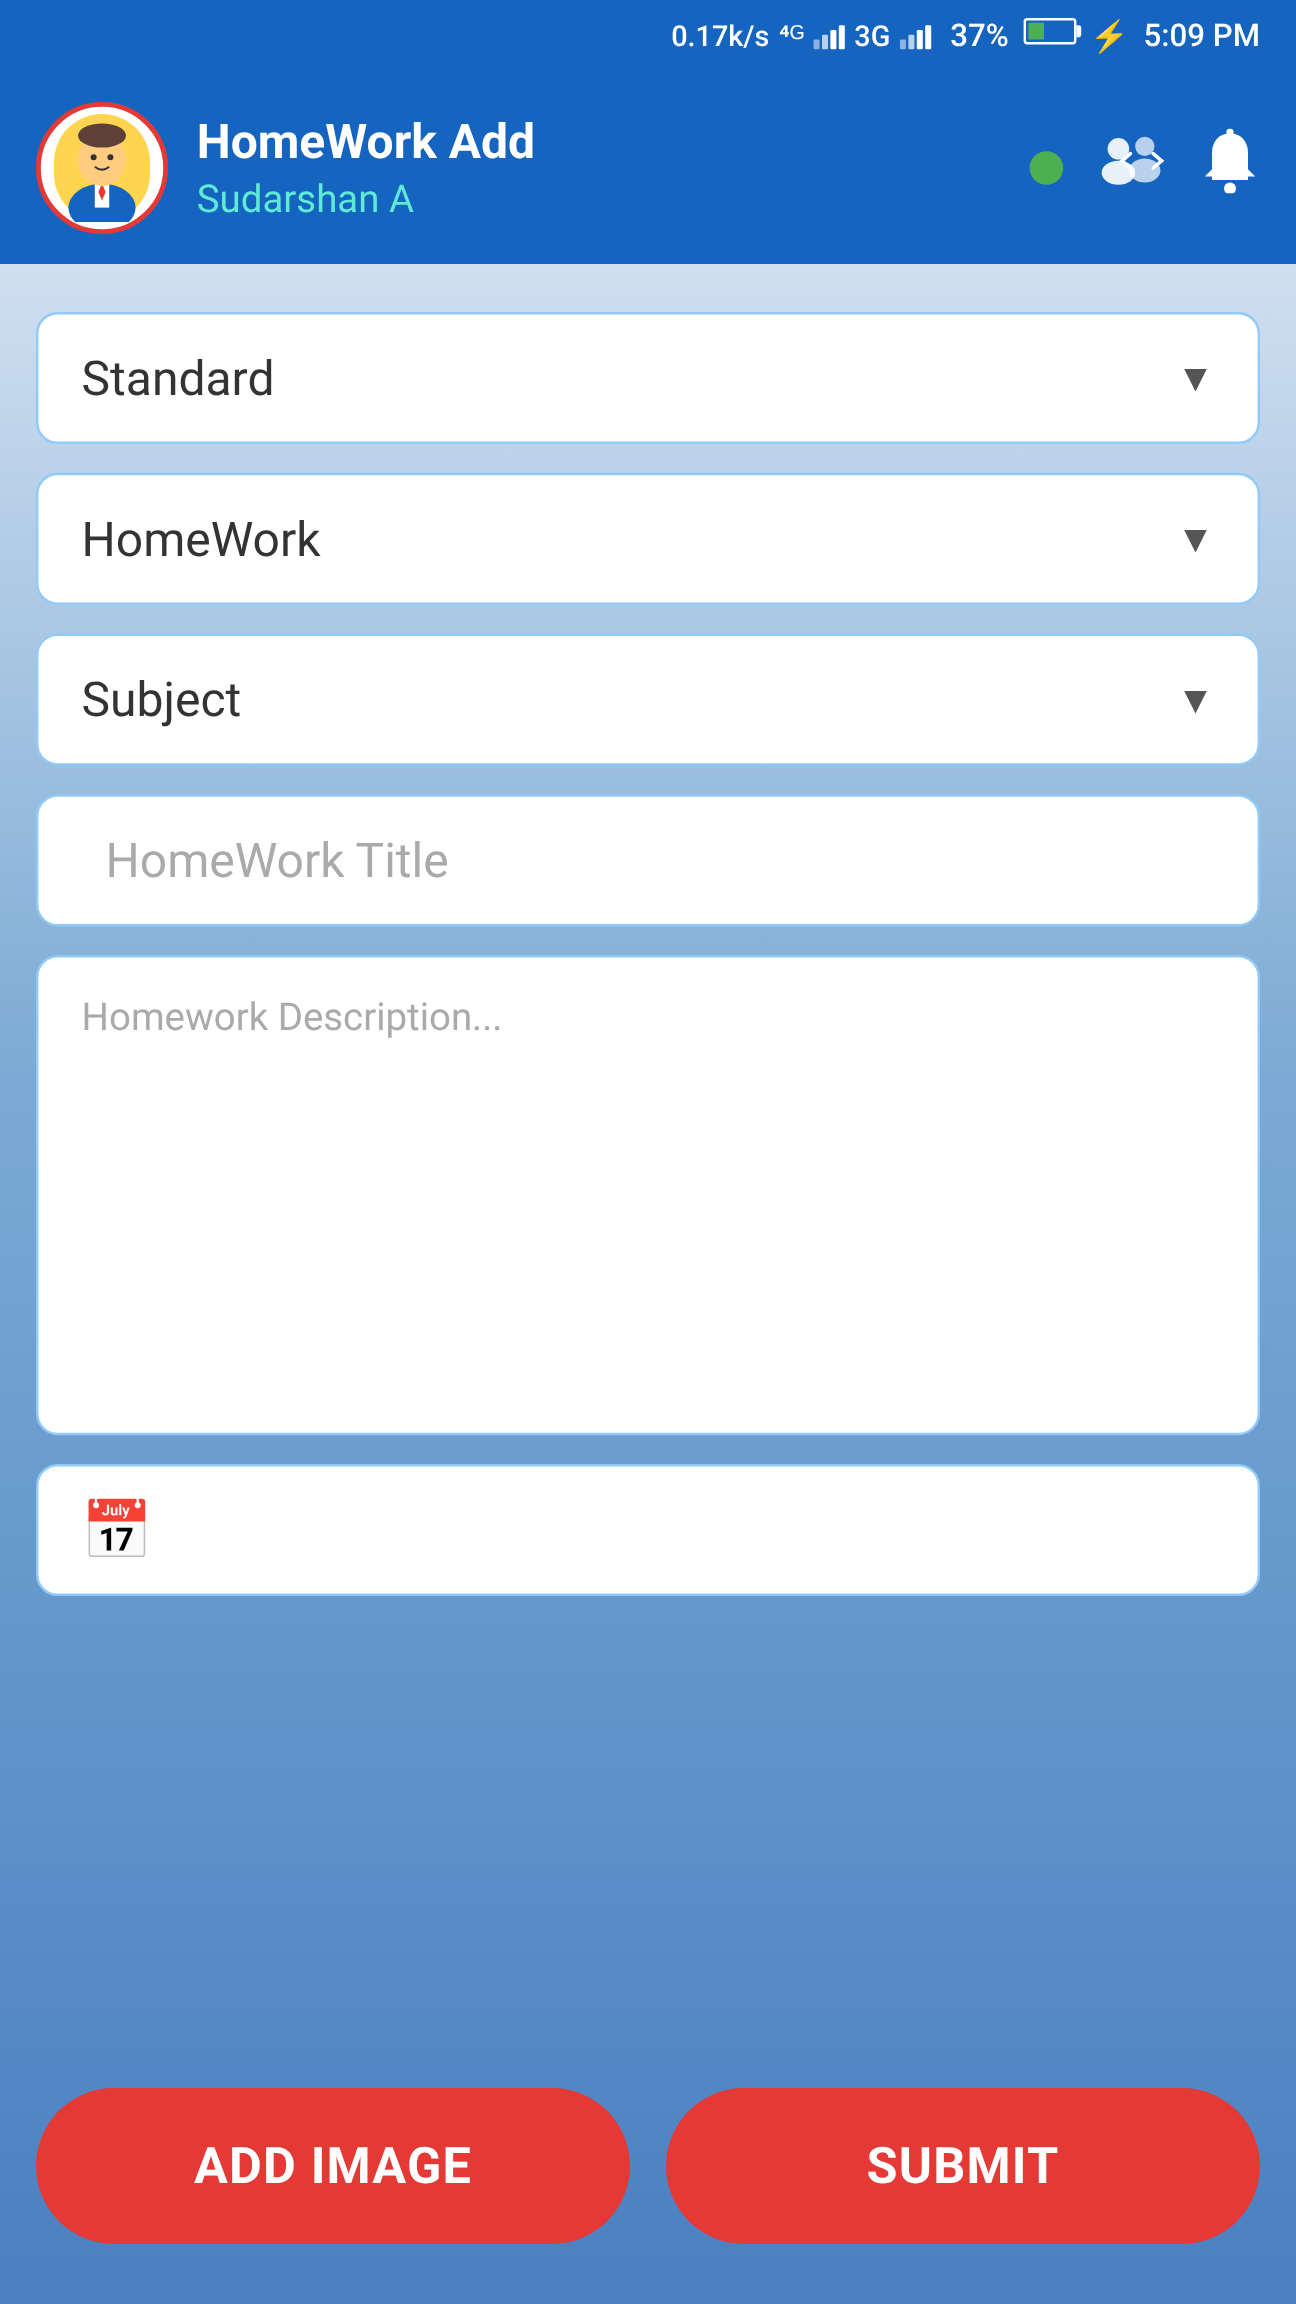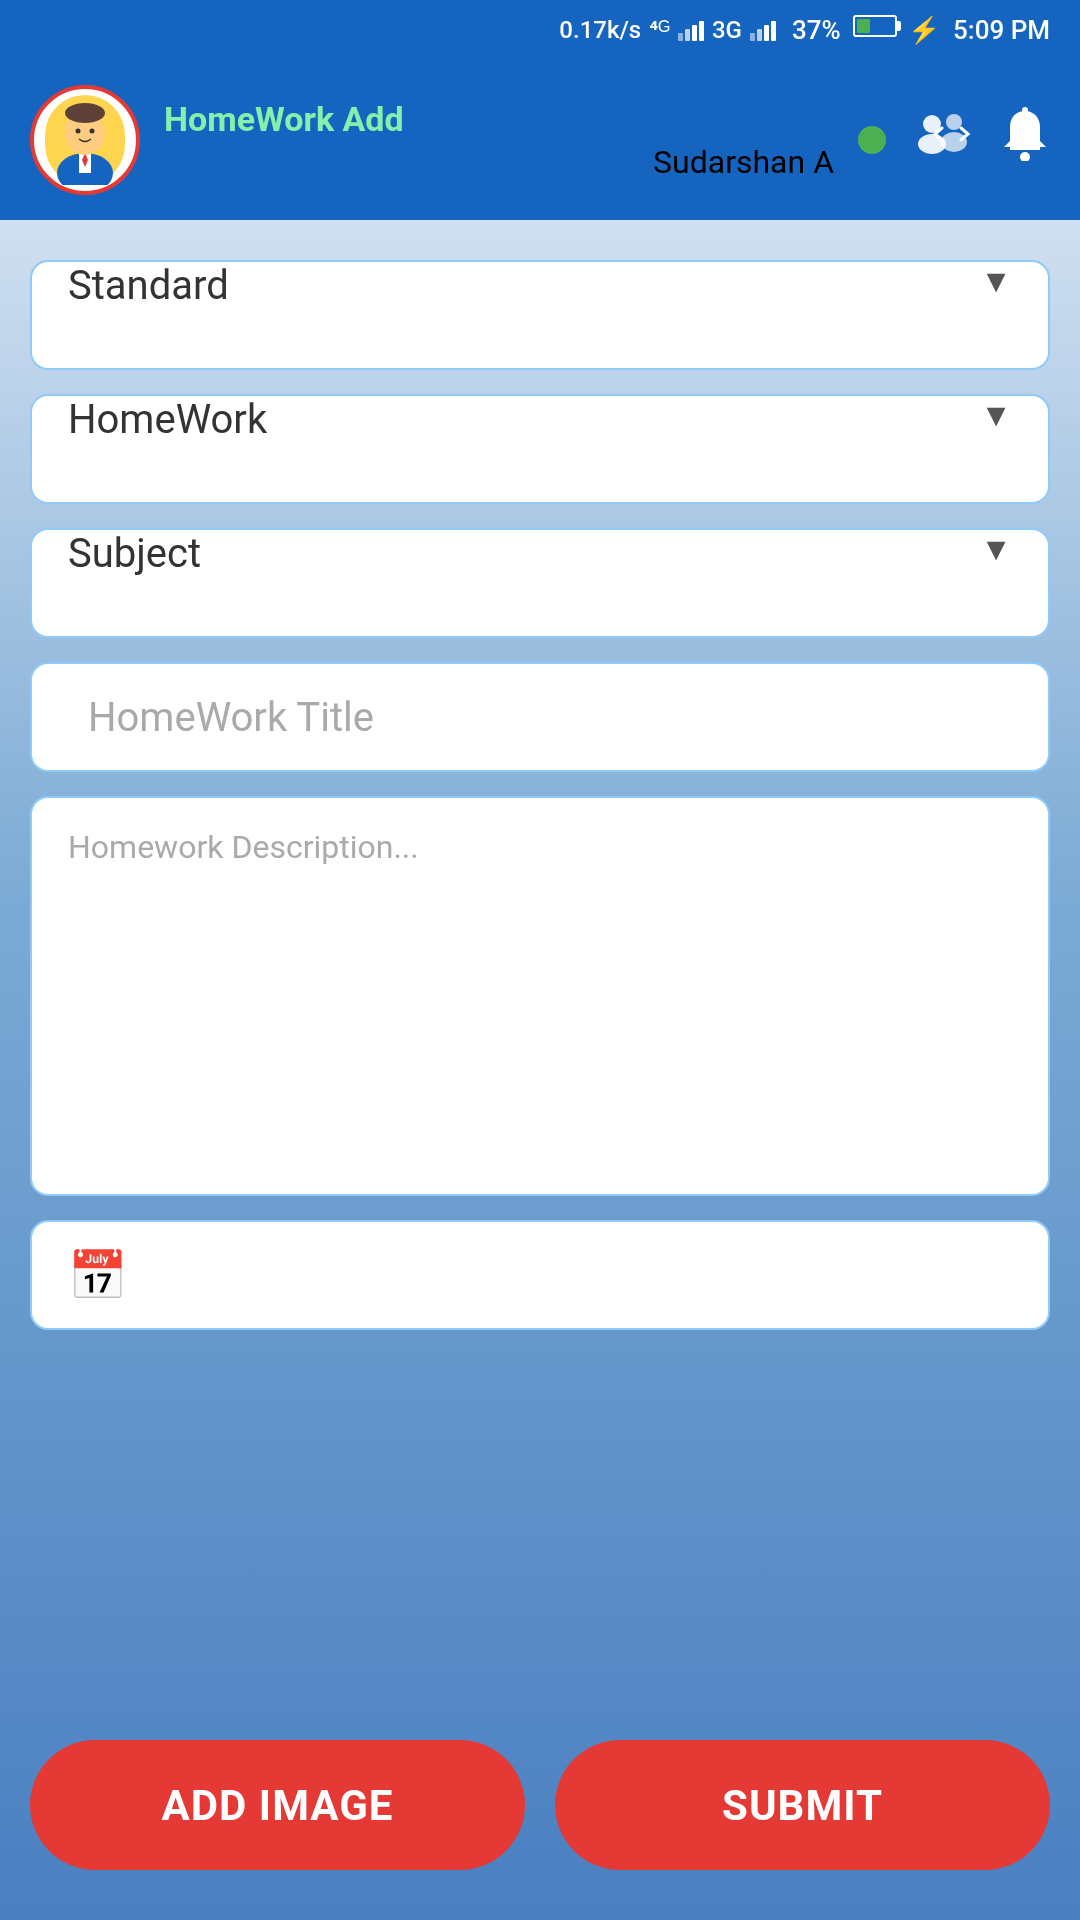--- a/index.html
+++ b/index.html
@@ -97,31 +97,30 @@
       display: flex;
       align-items: center;
       justify-content: center;
     }
 
     .header-title-area {
       flex: 1;
     }
 
     .header-title {
-      color: #86efac;
-      font-size: 34px;
+      color: #ffffff;
+      font-size: 40px;
       font-weight: bold;
       line-height: 1.2;
     }
 
     .header-subtitle {
-      color: #000000;
+      color: #5eead4;
       font-size: 32px;
       margin-top: 4px;
-      text-align: right;
     }
 
     .header-icons {
       display: flex;
       align-items: center;
       gap: 28px;
     }
 
     .online-dot {
       width: 28px;
@@ -148,20 +147,21 @@
     }
 
     
     .dropdown {
       width: 100%;
       height: 110px;
       background: white;
       border: 2.5px solid #90caf9;
       border-radius: 18px;
       display: flex;
+      align-items: center;
       justify-content: space-between;
       padding: 0 36px;
       cursor: pointer;
       flex-shrink: 0;
     }
 
     .dropdown-label {
       font-size: 40px;
       color: #333;
       font-weight: 400;

